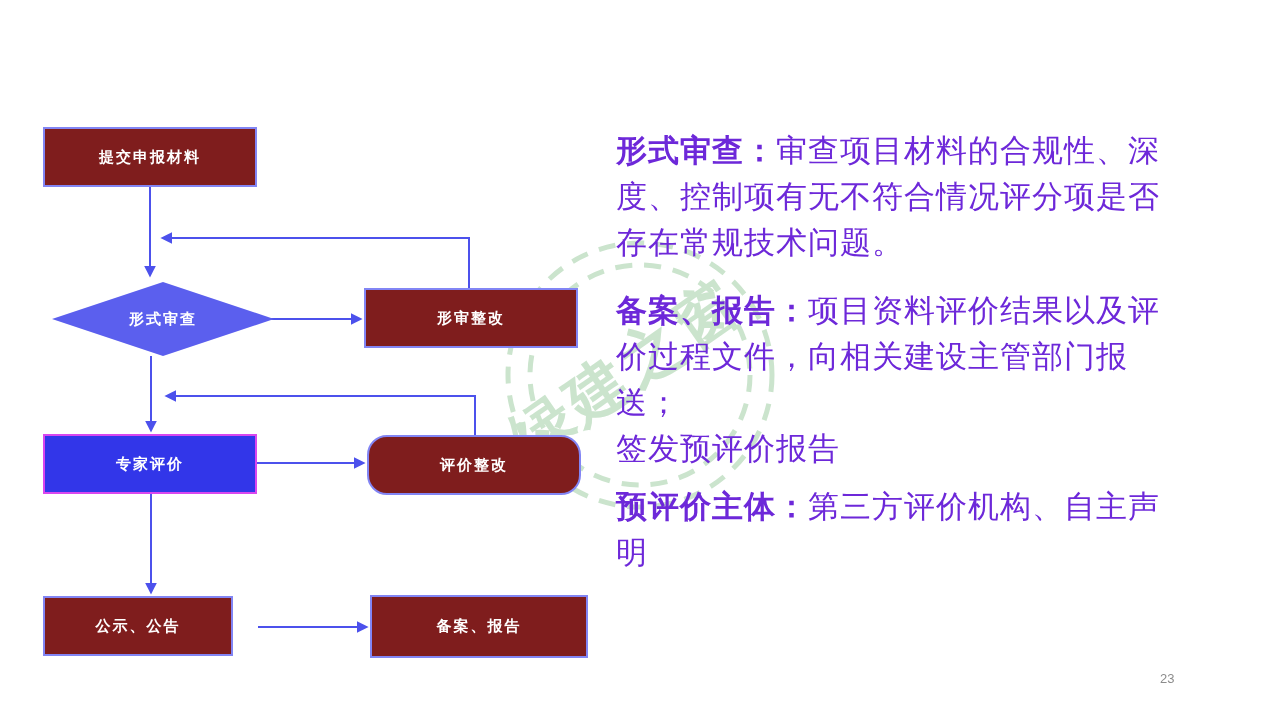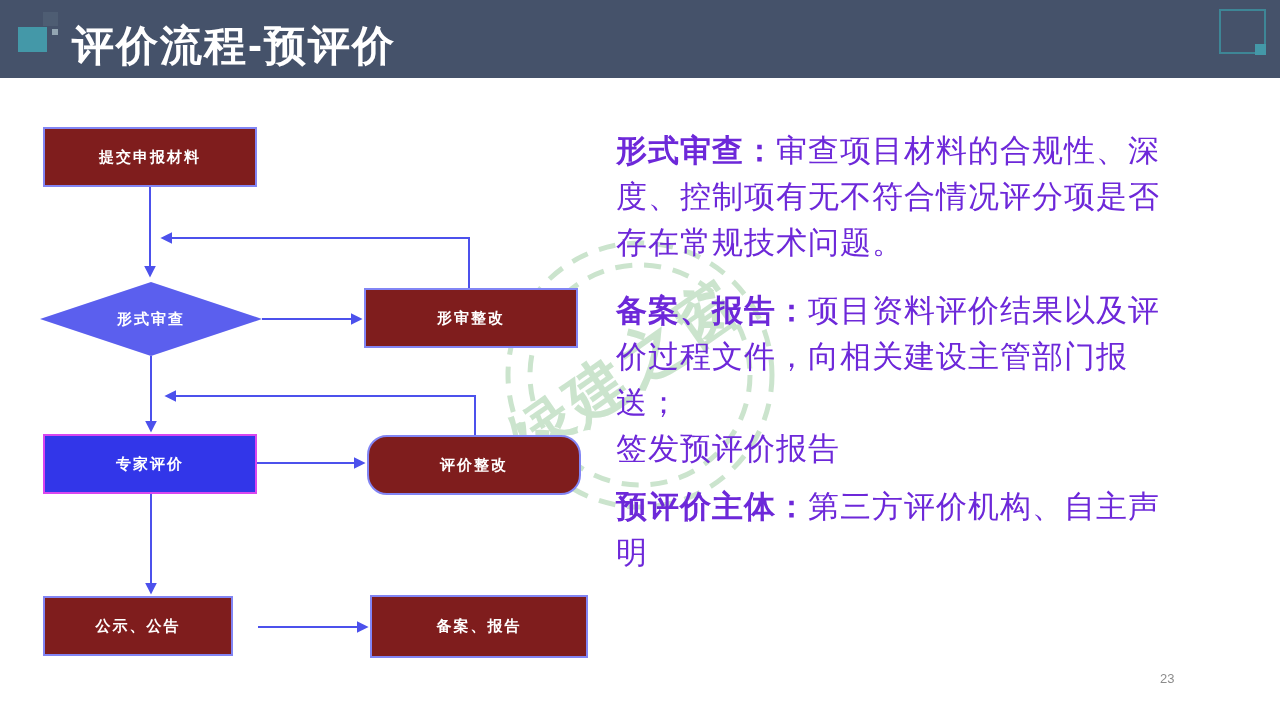--- a/index.html
+++ b/index.html
@@ -27,21 +27,21 @@
   
   .node{
     position:absolute;z-index:2;display:flex;align-items:center;justify-content:center;
     color:#ffffff;font-weight:bold;font-size:15px;letter-spacing:2px;
     box-sizing:border-box;text-align:center;
   }
   .node-light{background:#7f1d1d;border:2px solid #8285F4;}
   .node-dark{background:#3236E9;border:2px solid #d946ef;}
   .n-submit{left:43px;top:127px;width:214px;height:60px;}
   .n-diamond{
-    left:40px;top:282px;width:222px;height:74px;border:none;background:#5B5FEE;
+    left:52px;top:282px;width:222px;height:74px;border:none;background:#5B5FEE;
     clip-path:polygon(50% 0%,100% 50%,50% 100%,0% 50%);
   }
   .n-formal-rectify{left:364px;top:288px;width:214px;height:60px;}
   .n-expert{left:43px;top:434px;width:214px;height:60px;}
   .n-eval-rectify{left:367px;top:435px;width:214px;height:60px;border-radius:20px;}
   .n-publicity{left:43px;top:596px;width:190px;height:60px;}
   .n-filing{left:370px;top:595px;width:218px;height:63px;}
   
   .textcol{
     position:absolute;left:616px;top:128px;width:568px;z-index:2;
@@ -58,28 +58,20 @@
   .page-number{
     position:absolute;left:1160px;top:671px;z-index:2;
     font-size:13px;color:#8C8C8C;font-family:"Liberation Sans",sans-serif;
   }
 </style>
 </head>
 <body>
 
 <div class="slide">
 
-  <div class="header">
-    <div class="sq sq-slate"></div>
-    <div class="sq sq-teal"></div>
-    <div class="sq sq-tiny"></div>
-    <h1 class="page-title">评价流程-预评价</h1>
-    <div class="sq sq-outline"></div>
-    <div class="sq sq-corner"></div>
-  </div>
 
   <svg class="watermark" width="1280" height="720" viewBox="0 0 1280 720">
     <circle cx="640" cy="375" r="132" fill="none" stroke="#CBE4CD" stroke-width="5" stroke-dasharray="17 12"></circle>
     <circle cx="640" cy="375" r="110" fill="none" stroke="#CBE4CD" stroke-width="5" stroke-dasharray="17 12"></circle>
     <text x="625" y="392" text-anchor="middle" transform="rotate(-35 625 370)" font-size="62" font-weight="bold" fill="#CBE4CD" letter-spacing="4">绿建之窗</text>
   </svg>
 
   <svg class="connectors" width="1280" height="720" viewBox="0 0 1280 720">
     <defs>
       <marker id="arr" viewBox="0 0 10 10" refX="2" refY="5" markerWidth="6" markerHeight="6" orient="auto">

